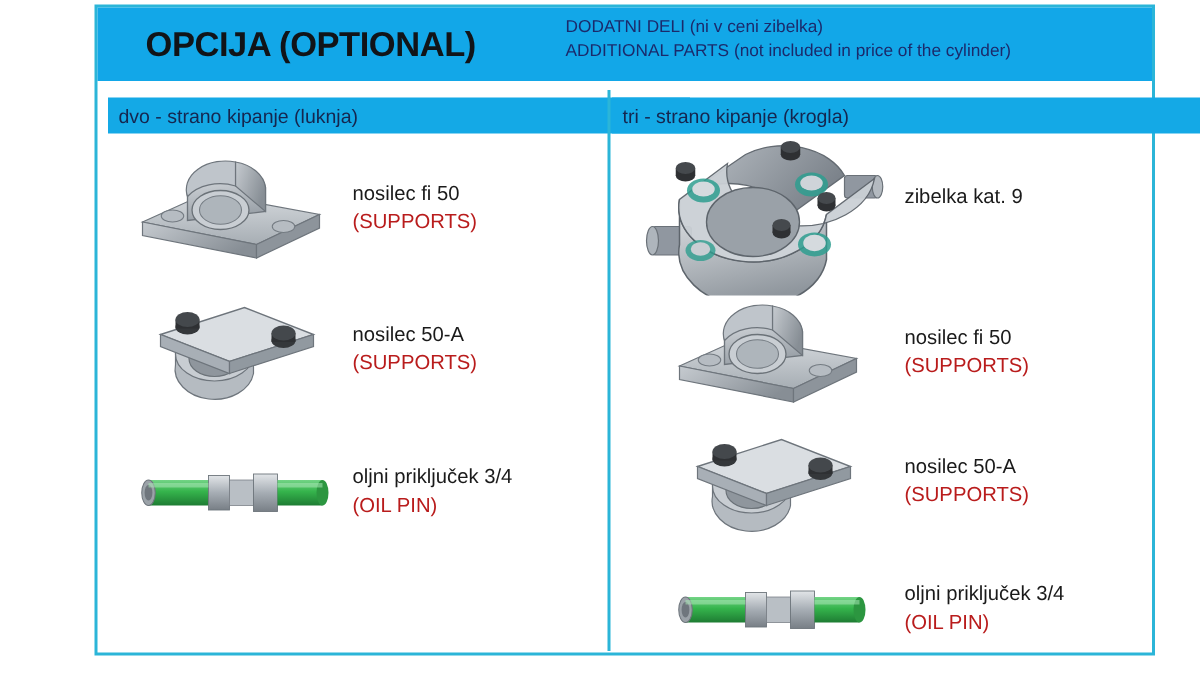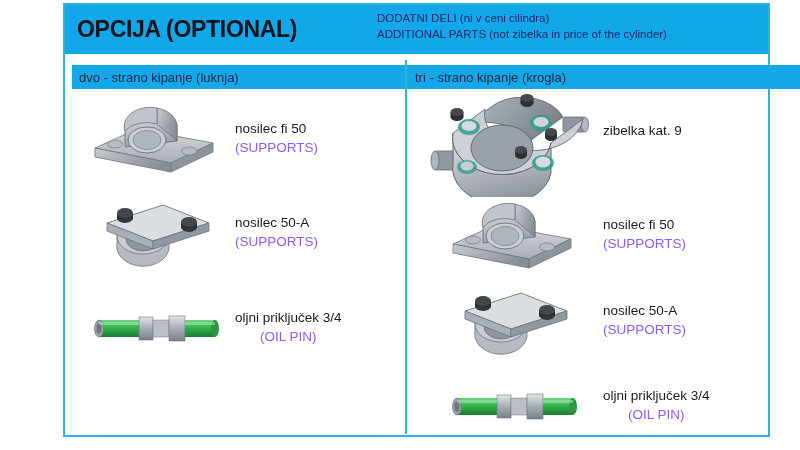--- a/index.html
+++ b/index.html
@@ -12,21 +12,21 @@
   
   .panel{
     position:absolute;left:63px;top:3px;width:707px;height:434px;
     border:2px solid #2BB5D8;background:#ffffff;box-sizing:border-box;
   }
 
   
   .header-band{
     position:absolute;left:0px;top:0px;width:703px;height:49px;
     background:#12A7E8;box-sizing:border-box;
-    display:flex;align-items:center;
+    display:flex;align-items:center;padding-left:20px;
   }
   .header-title{
     font-size:23px;font-weight:bold;color:#111418;letter-spacing:-0.3px;
     margin-left:12px;white-space:nowrap;
   }
   .header-note{
     position:absolute;left:312px;top:6px;width:385px;
     color:#1B2A6B;font-size:11.5px;line-height:15.5px;
   }
   .header-note div{white-space:nowrap;}
@@ -48,35 +48,35 @@
     background:#2BB5D8;
   }
 
   
   .item{position:absolute;}
   .item .art{position:absolute;left:0;top:0;}
   .item .label{
     position:absolute;font-size:13.5px;color:#1A1A1A;line-height:19px;
     white-space:nowrap;
   }
-  .label .l2{color:#8b5cf6;text-align:center;}
+  .label .l2{color:#b91c1c;}
 
   svg{display:block;}
 </style>
 </head>
 <body>
 
 <div id="stage">
   <div class="panel">
 
     <div class="header-band">
       <div class="header-title">OPCIJA (OPTIONAL)</div>
       <div class="header-note">
-        <div>DODATNI DELI (ni v ceni cilindra)</div>
-        <div>ADDITIONAL PARTS (not zibelka in price of the cylinder)</div>
+        <div>DODATNI DELI (ni v ceni zibelka)</div>
+        <div>ADDITIONAL PARTS (not included in price of the cylinder)</div>
       </div>
     </div>
 
     <div class="colbar colbar-left">
       <span>dvo - strano kipanje (luknja)</span>
     </div>
     <div class="colbar colbar-right">
       <span>tri - strano kipanje (krogla)</span>
     </div>
 

